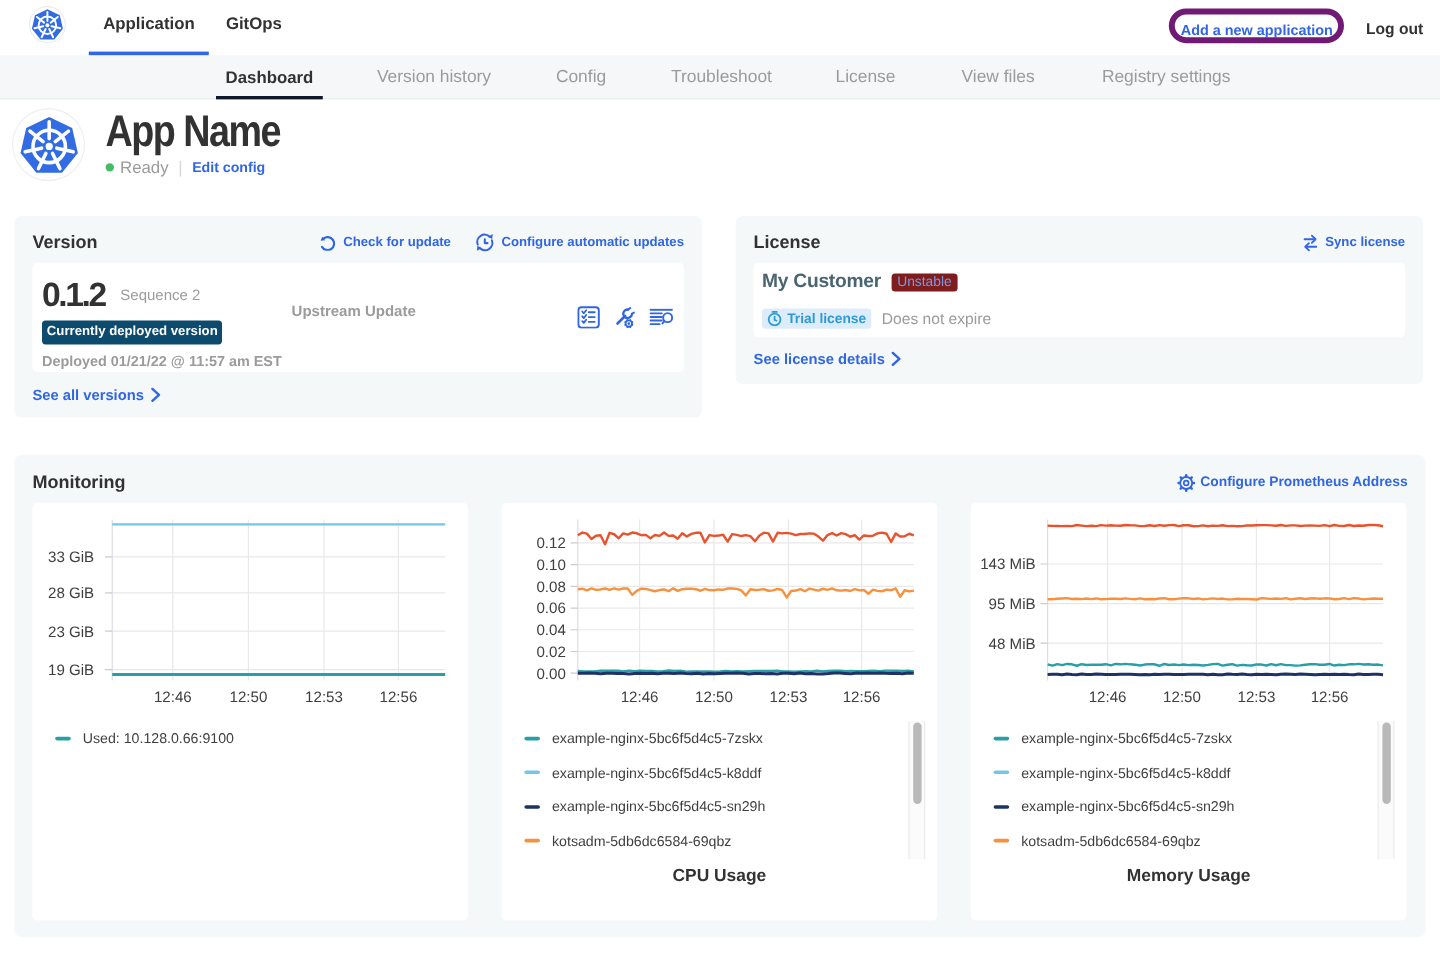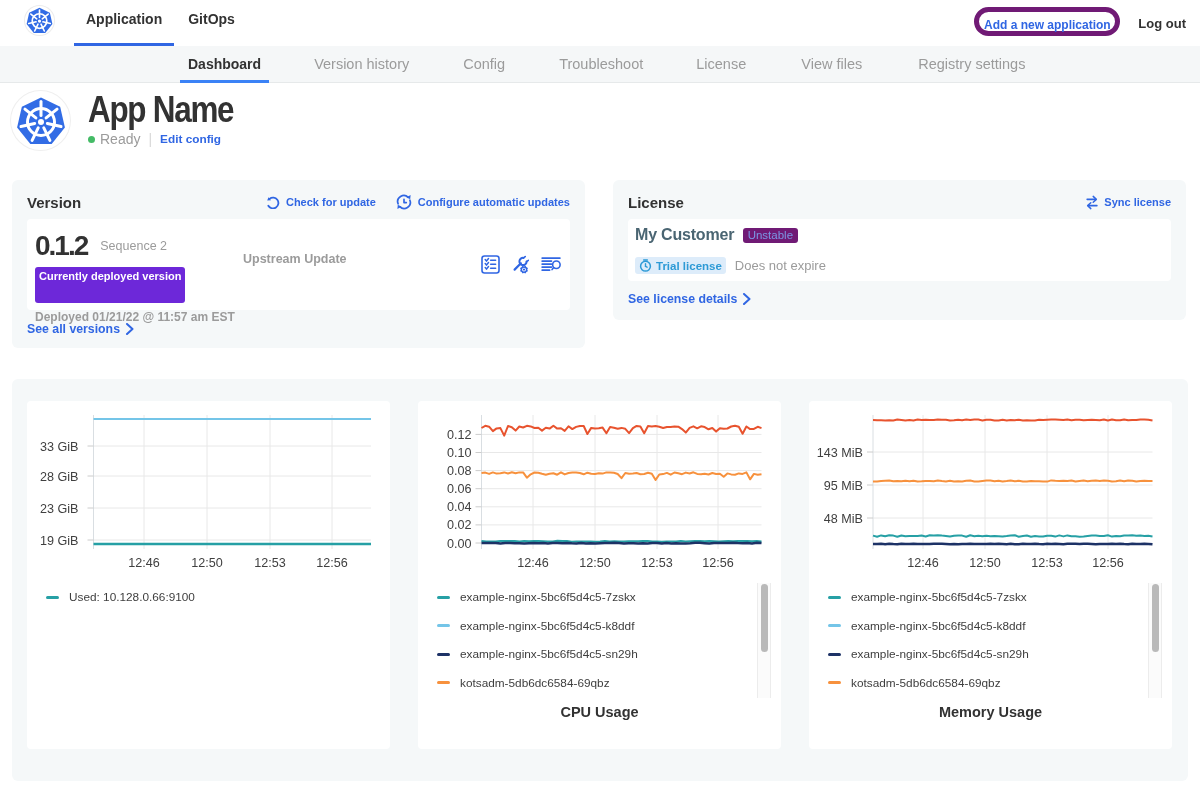--- a/index.html
+++ b/index.html
@@ -10,21 +10,21 @@
 .navtabs { position:absolute; left:74px; top:0; height:46px; display:flex; }
 .navtab { height:46px; line-height:38px; padding:0 12px; font-size:14px; font-weight:700; color:#323232; }
 .navtab.active { border-bottom:3px solid #3066e3; }
 .navtab.g { margin-left:2px; }
 .topright { position:absolute; right:14px; top:0; height:46px; display:flex; align-items:center; }
 .addbtn { display:inline-block; margin-top:-4px; width:146px; height:29px; line-height:27px; text-align:center; border:5px solid #701a75; border-radius:15px; color:#3066e3; font-size:12px; font-weight:700; }
 .logout { margin-left:18px; font-size:13px; font-weight:700; color:#323232; }
 
 .subnav { height:37px; background:#f5f7f8; border-bottom:1px solid #e6e9ea; display:flex; padding-left:180px; }
 .subtab { height:37px; line-height:36px; padding:0 8px; font-size:14.5px; color:#9b9b9b; white-space:nowrap; }
-.subtab.active { color:#323232; font-size:14px; font-weight:700; border-bottom:3px solid #3b82f6; }
+.subtab.active { color:#323232; font-size:14px; font-weight:700; border-bottom:3px solid #0f172a; }
 .subtab.m1 { margin-left:37px; } .subtab.m2 { margin-left:38px; } .subtab.m3 { margin-left:38px;text-align:right; }
 .subtab.m4 { margin-left:37px; } .subtab.m5 { margin-left:39px; } .subtab.m6 { margin-left:40px; }
 
 .apphead { position:relative; height:96px; background:#fff; }
 .applogo { position:absolute; left:11px; top:8px; width:59px; height:59px; border-radius:50%; background:#fff; box-shadow:0 0 0 1px #efefef; display:flex; align-items:center; justify-content:center; }
 .appname { position:absolute; left:88px; top:5.5px; font-size:37px; font-weight:700; color:#323232; letter-spacing:-1.5px; line-height:42px; transform:scaleX(0.85); transform-origin:left top; white-space:nowrap; }
 .appstatus { position:absolute; left:88px; top:48px; height:16px; display:flex; align-items:center; font-size:14px; }
 .dot { width:7px; height:7px; border-radius:50%; background:#44bb66; margin-right:5px; }
 .ready { color:#9b9b9b; }
 .sep { color:#d8d8d8; margin:0 8px; font-size:14px; }
@@ -39,31 +39,31 @@
 .headlinks { margin-left:auto; display:flex; align-items:center; }
 .hlink { display:flex; align-items:center; font-size:11px; font-weight:700; color:#3066e3;justify-content:center; }
 .hlink svg { margin-right:6px; }
 .hlink + .hlink { margin-left:20px; }
 .innercard { background:#fff; border-radius:4px; margin-top:8px; position:relative; }
 .v-inner { height:91px; padding:12px 8px 0; }
 .l-inner { height:62px; padding:6px 7px 0; }
 .vrow1 { display:flex; align-items:center; height:29px; }
 .vnum { font-size:28px; font-weight:700; color:#323232; line-height:29px; letter-spacing:-2px; }
 .vseq { font-size:12.5px; color:#9b9b9b; margin-left:13px; }
-.vpill { display:inline-block; margin-top:7px; height:36px; line-height:18px; padding:0 4px; background:#6d28d9; border-radius:3px; color:#fff; font-size:11px; font-weight:700; }
+.vpill { display:inline-block; margin-top:7px; height:20px; line-height:18px; padding:0 4px; background:#0c4a6e; border-radius:3px; color:#fff; font-size:11px; font-weight:700; }
 .vdeployed { margin-top:7px; font-size:12px; font-weight:700; color:#9b9b9b; }
 .vmiddle { position:absolute; left:216px; top:33px; font-size:12.5px; font-weight:700; color:#9b9b9b; }
 .vicons { position:absolute; right:8px; top:36px; display:flex; align-items:center; }
 .vicons svg + svg { margin-left:12px; }
 .seeall { margin-top:12px; display:flex; align-items:center; font-size:12.3px; font-weight:700; color:#3066e3; }
 .license .seeall { margin-top:11px; }
 .chev { margin-left:5px; }
 .lrow1 { display:flex; align-items:center; height:20px; }
 .custname { font-size:16px; font-weight:700; color:#4a6572; letter-spacing:-0.2px; }
-.unstable { margin-left:9px; height:15px; line-height:15px; padding:0 4.5px; background:#701a75; border-radius:3px; color:#7b97e4; font-size:11.5px; }
+.unstable { margin-left:9px; height:15px; line-height:15px; padding:0 4.5px; background:#7f1d1d; border-radius:3px; color:#7b97e4; font-size:11.5px; }
 .lrow2 { display:flex; align-items:center; margin-top:12px; }
 .trialpill { display:flex; align-items:center; height:17px; padding:0 4px; background:#ddecfa; border-radius:3px; color:#2d9ad6; font-size:11.5px; font-weight:700; }
 .trialpill svg { margin-right:4px; }
 .noexpire { margin-left:9px; font-size:13px; color:#9b9b9b; }
 
 .monitor { margin:31px 12px 0; background:#f5f8f9; border-radius:6px; height:402px; padding:14px 15px 0; position:relative; }
 .monhead { display:flex; align-items:center; height:18px; }
 .montitle { font-size:15px; font-weight:700; color:#323232; }
 .promlink { margin-left:auto; display:flex; align-items:center; font-size:11.5px; font-weight:700; color:#3066e3; }
 .promlink svg { margin-right:4px; }
@@ -246,20 +246,38 @@
           </span>
           <span class="noexpire">Does not expire</span>
         </div>
     </div>
     <div class="seeall">See license details <svg class="chev" width="10" height="12" viewBox="0 0 10 12">
           <path d="M2 1 L7.5 6 L2 11" fill="none" stroke="#3066e3" stroke-width="2" stroke-linecap="round" stroke-linejoin="round"></path>
         </svg></div>
   </div>
 </div>
 <div class="monitor">
+  <div class="monhead">
+    <span class="montitle">Monitoring</span>
+    <span class="promlink">
+        <svg width="15" height="15" viewBox="0 0 15 15">
+          <line x1="7.50" y1="2.00" x2="7.50" y2="1.00" stroke="#3066e3" stroke-width="2.1" stroke-linecap="round"></line>
+          <line x1="11.39" y1="3.61" x2="12.10" y2="2.90" stroke="#3066e3" stroke-width="2.1" stroke-linecap="round"></line>
+          <line x1="13.00" y1="7.50" x2="14.00" y2="7.50" stroke="#3066e3" stroke-width="2.1" stroke-linecap="round"></line>
+          <line x1="11.39" y1="11.39" x2="12.10" y2="12.10" stroke="#3066e3" stroke-width="2.1" stroke-linecap="round"></line>
+          <line x1="7.50" y1="13.00" x2="7.50" y2="14.00" stroke="#3066e3" stroke-width="2.1" stroke-linecap="round"></line>
+          <line x1="3.61" y1="11.39" x2="2.90" y2="12.10" stroke="#3066e3" stroke-width="2.1" stroke-linecap="round"></line>
+          <line x1="2.00" y1="7.50" x2="1.00" y2="7.50" stroke="#3066e3" stroke-width="2.1" stroke-linecap="round"></line>
+          <line x1="3.61" y1="3.61" x2="2.90" y2="2.90" stroke="#3066e3" stroke-width="2.1" stroke-linecap="round"></line>
+          <circle cx="7.5" cy="7.5" r="5.0" fill="none" stroke="#3066e3" stroke-width="1.5"></circle>
+          <circle cx="7.5" cy="7.5" r="2.0" fill="none" stroke="#3066e3" stroke-width="1.4"></circle>
+        </svg>
+        <span>Configure Prometheus Address</span>
+      </span>
+  </div>
   <div class="chartrow">
     <div class="chartcard">
       <svg class="chartsvg" width="363" height="175" viewBox="0 0 363 175" style="position:absolute;left:0;top:0">
           <line x1="66.5" y1="45" x2="344" y2="45" stroke="#e8e8e8" stroke-width="1"></line>
           <line x1="66.5" y1="75" x2="344" y2="75" stroke="#e8e8e8" stroke-width="1"></line>
           <line x1="66.5" y1="107" x2="344" y2="107" stroke="#e8e8e8" stroke-width="1"></line>
           <line x1="66.5" y1="139" x2="344" y2="139" stroke="#e8e8e8" stroke-width="1"></line>
           <line x1="117" y1="14" x2="117" y2="148" stroke="#e8e8e8" stroke-width="1"></line>
           <line x1="180" y1="14" x2="180" y2="148" stroke="#e8e8e8" stroke-width="1"></line>
           <line x1="243" y1="14" x2="243" y2="148" stroke="#e8e8e8" stroke-width="1"></line>

